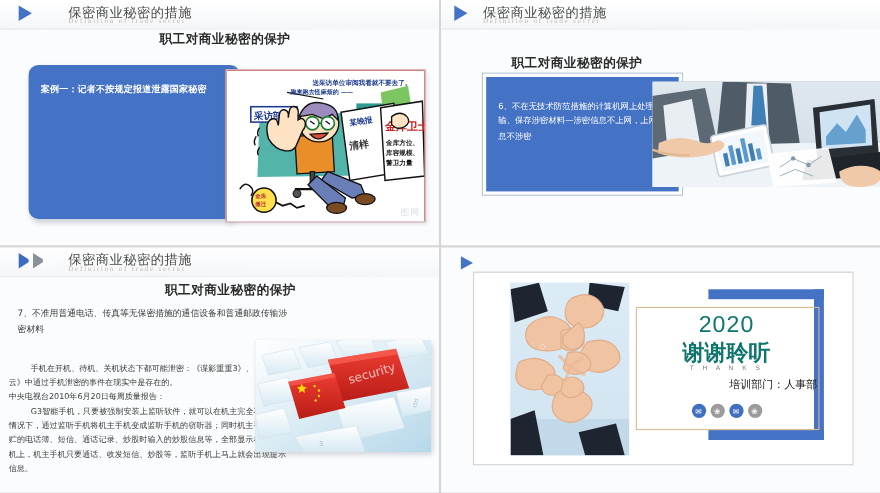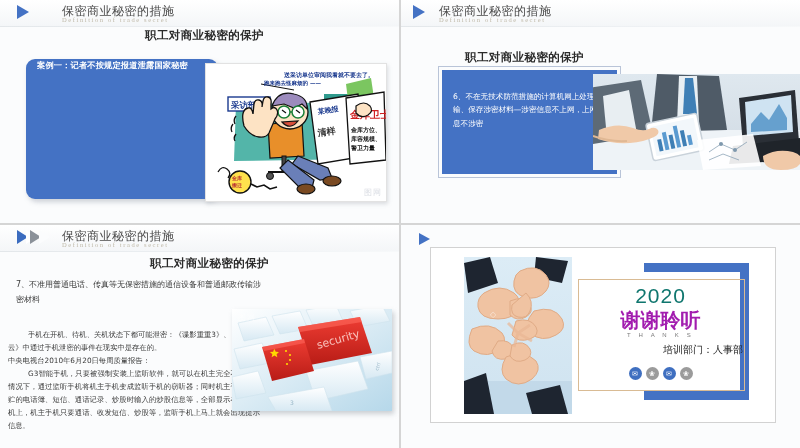--- a/index.html
+++ b/index.html
@@ -67,21 +67,21 @@
   }
   .s1 .stitle{left:145px;top:28px;}
   .s2 .stitle{left:464px;top:50px;}
   .s3 .stitle{left:150px;top:254px;}
 
   
   .case-box{
     position:absolute;left:26px;top:59px;width:192px;height:140px;
     background:#4472c4;border-radius:9px;
     box-shadow:2px 3px 5px rgba(120,130,145,.35);
-    padding:1px 11px;box-sizing:border-box;
+    padding:17px 11px;box-sizing:border-box;
     color:#ffffff;
   }
   .case-h{
     font-size:8.2px;font-weight:bold;line-height:1.35;
     font-family:"DejaVu Sans",sans-serif;letter-spacing:.2px;
   }
   .case-b{
     margin-top:5px;
     font-size:7.4px;line-height:1.62;
     font-family:"DejaVu Sans",sans-serif;letter-spacing:.1px;
@@ -151,21 +151,21 @@
     border:1px solid #d9bb94;
   }
   .s4-year{
     position:absolute;left:147px;top:36px;width:165px;
     text-align:center;font-size:21px;color:#0f766e;
     font-family:"Liberation Sans",sans-serif;font-weight:normal;
     letter-spacing:1px;
   }
   .s4-thanks-cn{
     position:absolute;left:147px;top:59px;width:165px;
-    text-align:center;font-size:20px;color:#a21caf;font-weight:bold;
+    text-align:center;font-size:20px;color:#0f766e;font-weight:bold;
     font-family:"DejaVu Sans",sans-serif;letter-spacing:0px;
   }
   .s4-thanks-en{
     position:absolute;left:147px;top:84px;width:165px;
     text-align:center;font-size:6px;color:#7a7a7a;
     letter-spacing:3.2px;font-family:"Liberation Sans",sans-serif;
   }
   .s4-dept{
     position:absolute;left:147px;top:95px;width:165px;
     text-align:right;font-size:10px;color:#1d1d1d;

